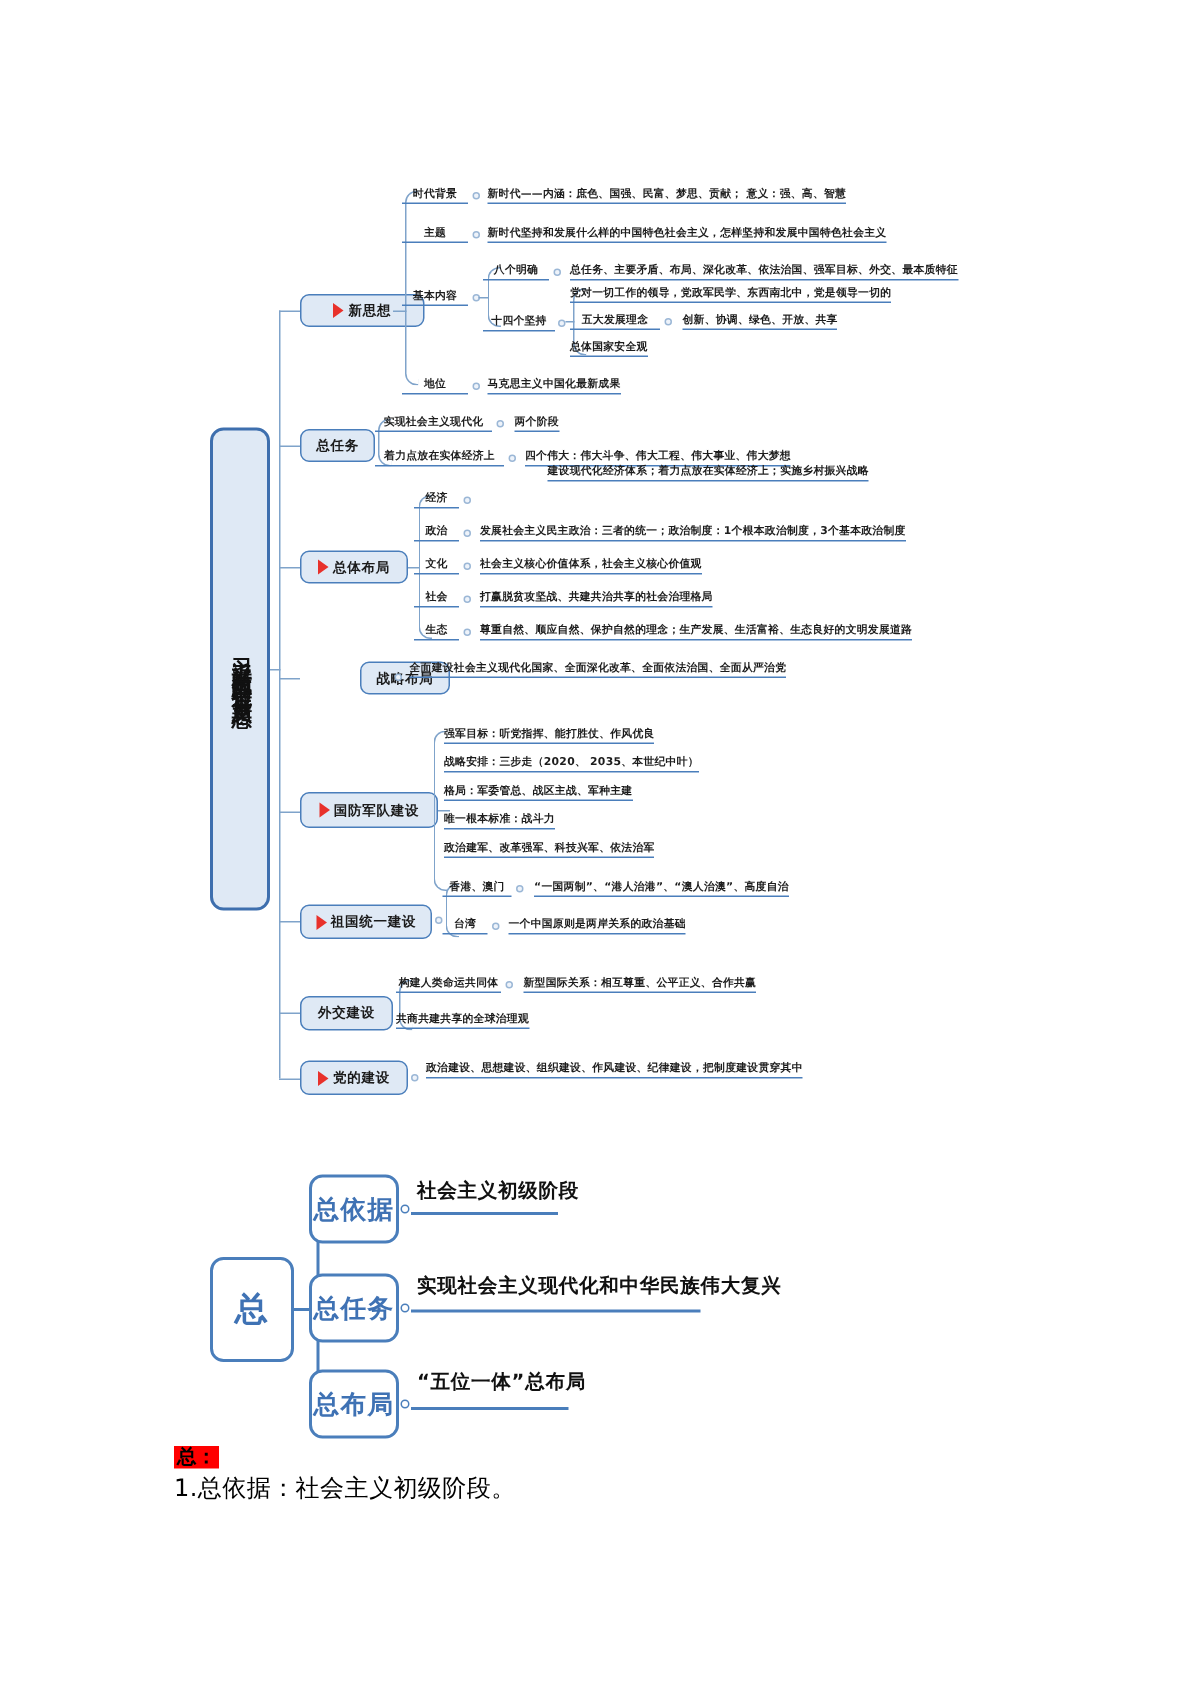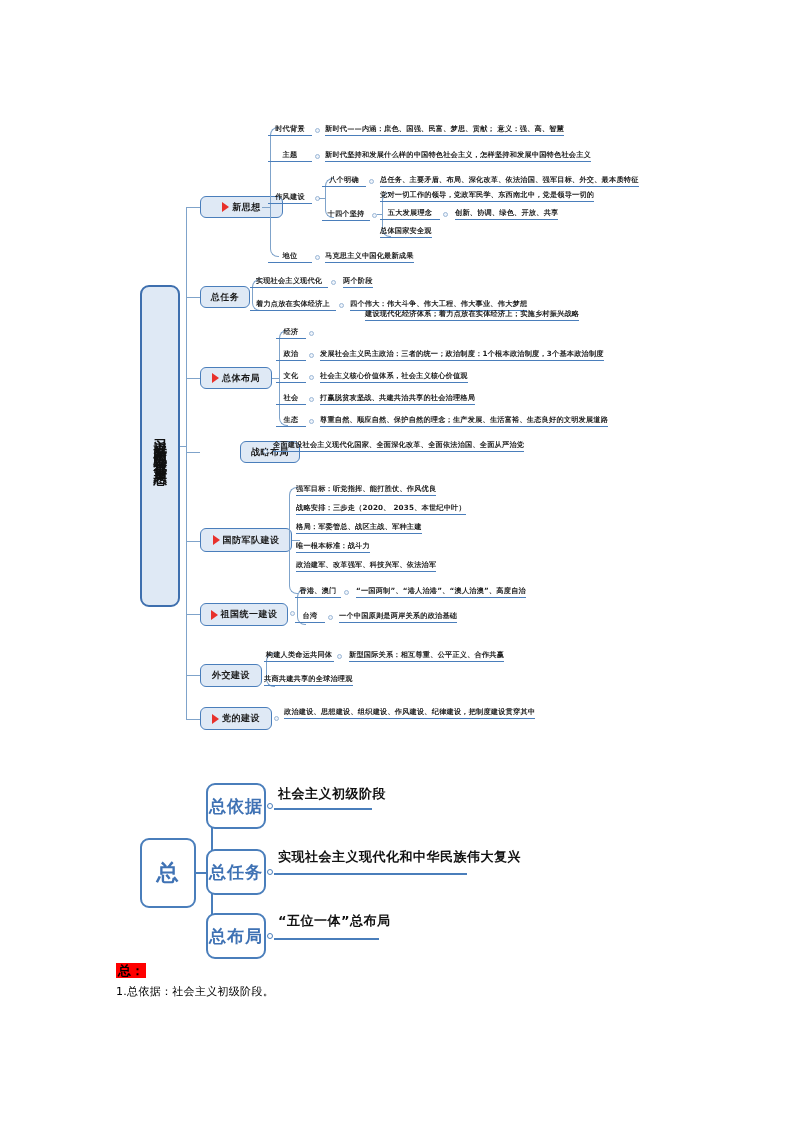--- a/index.html
+++ b/index.html
@@ -145,21 +145,21 @@
   #note .hl {
     display: inline-block;
     background: #ff0000;
     color: #000;
     font-size: 13px;
     font-weight: bold;
     padding: 0 2px;
     line-height: 15px;
   }
   #note .line {
-    font-size: 11px;
+    font-size: 16px;
     line-height: 26px;
     white-space: nowrap;
     letter-spacing: 0.3px;
   }
 </style>
 </head>
 <body>
 
 <div id="page">
 
@@ -180,21 +180,21 @@
     <div class="ln h" style="left:262px; top:207px; width:9px;"></div>
 
     <div class="leaf k" style="left:268px; top:124px; width:44px;">时代背景</div>
     <div class="dot" style="left:315px; top:128px;"></div>
     <div class="leaf" style="left:325px; top:124px;">新时代——内涵：庶色、国强、民富、梦思、贡献；  意义：强、高、智慧</div>
 
     <div class="leaf k" style="left:268px; top:150px; width:44px;">主题</div>
     <div class="dot" style="left:315px; top:154px;"></div>
     <div class="leaf" style="left:325px; top:150px;">新时代坚持和发展什么样的中国特色社会主义，怎样坚持和发展中国特色社会主义</div>
 
-    <div class="leaf k" style="left:268px; top:192px; width:44px;">作风建设</div>
+    <div class="leaf k" style="left:268px; top:192px; width:44px;">基本内容</div>
     <div class="dot" style="left:315px; top:196px;"></div>
     <div class="brk" style="left:325px; top:178px; height:40px;"></div>
     <div class="ln h" style="left:319px; top:198px; width:7px;"></div>
 
     <div class="leaf k" style="left:322px; top:175px; width:44px;">八个明确</div>
     <div class="dot" style="left:369px; top:179px;"></div>
     <div class="leaf" style="left:380px; top:175px;">总任务、主要矛盾、布局、深化改革、依法治国、强军目标、外交、最本质特征</div>
 
     <div class="leaf k" style="left:322px; top:209px; width:48px;">十四个坚持</div>
     <div class="dot" style="left:372px; top:213px;"></div>

